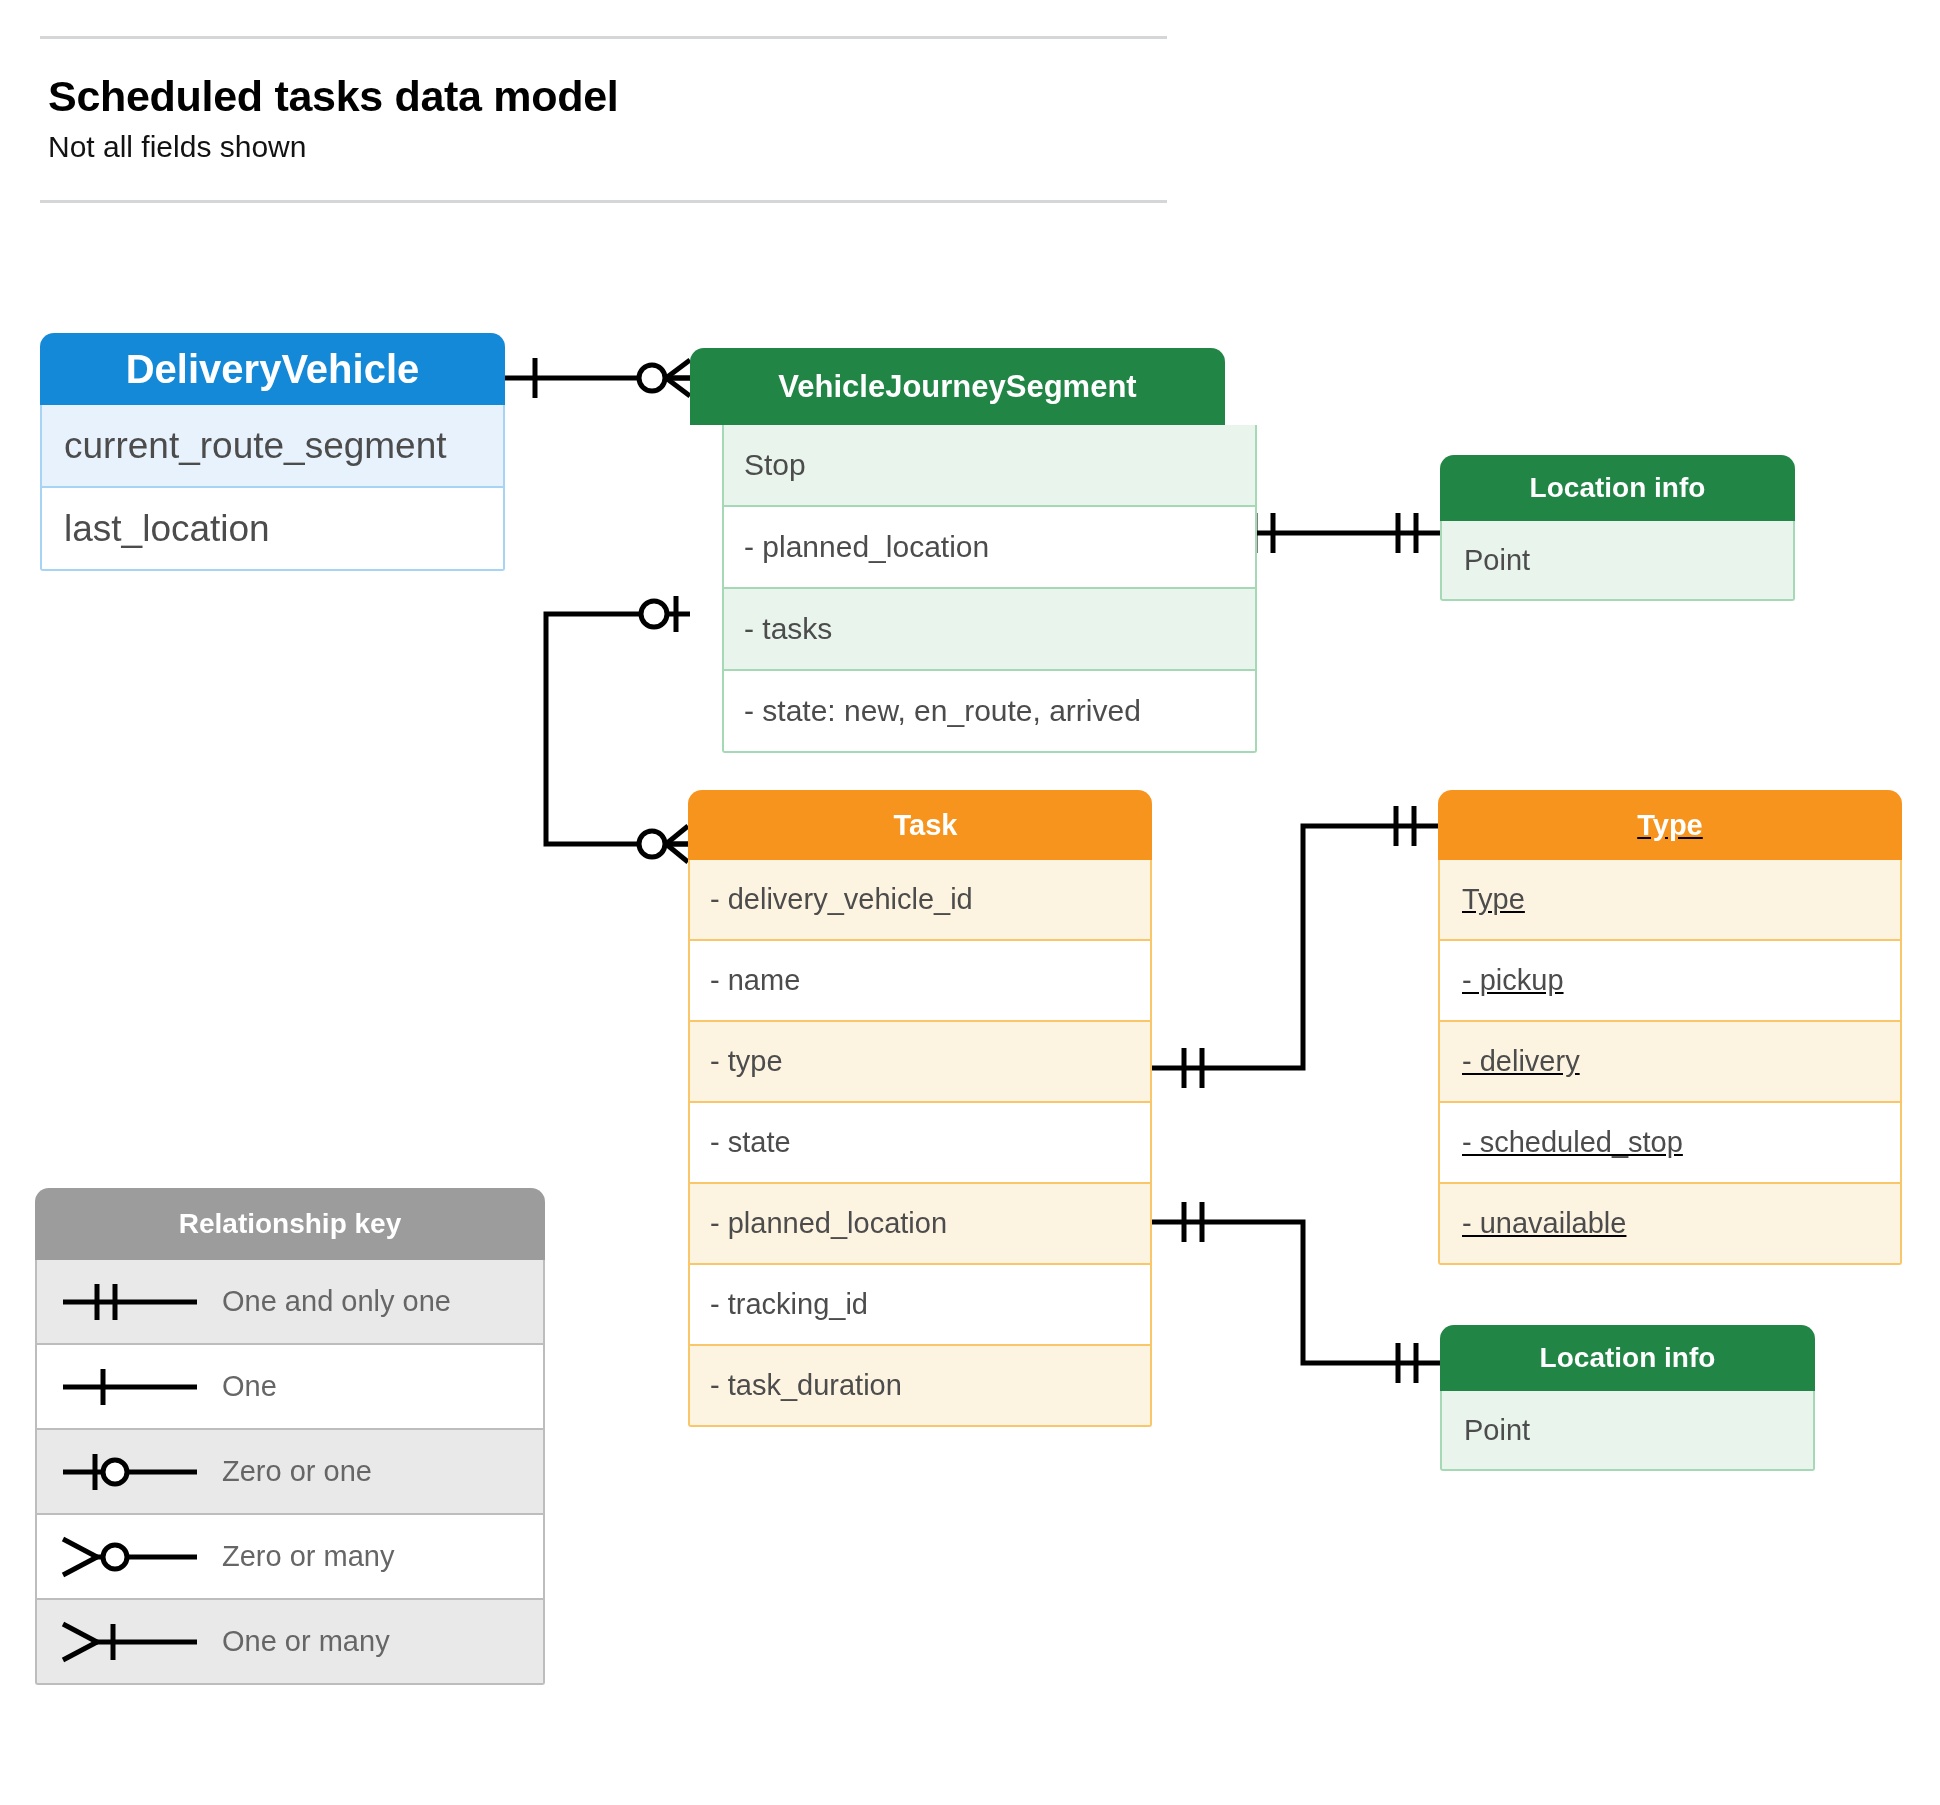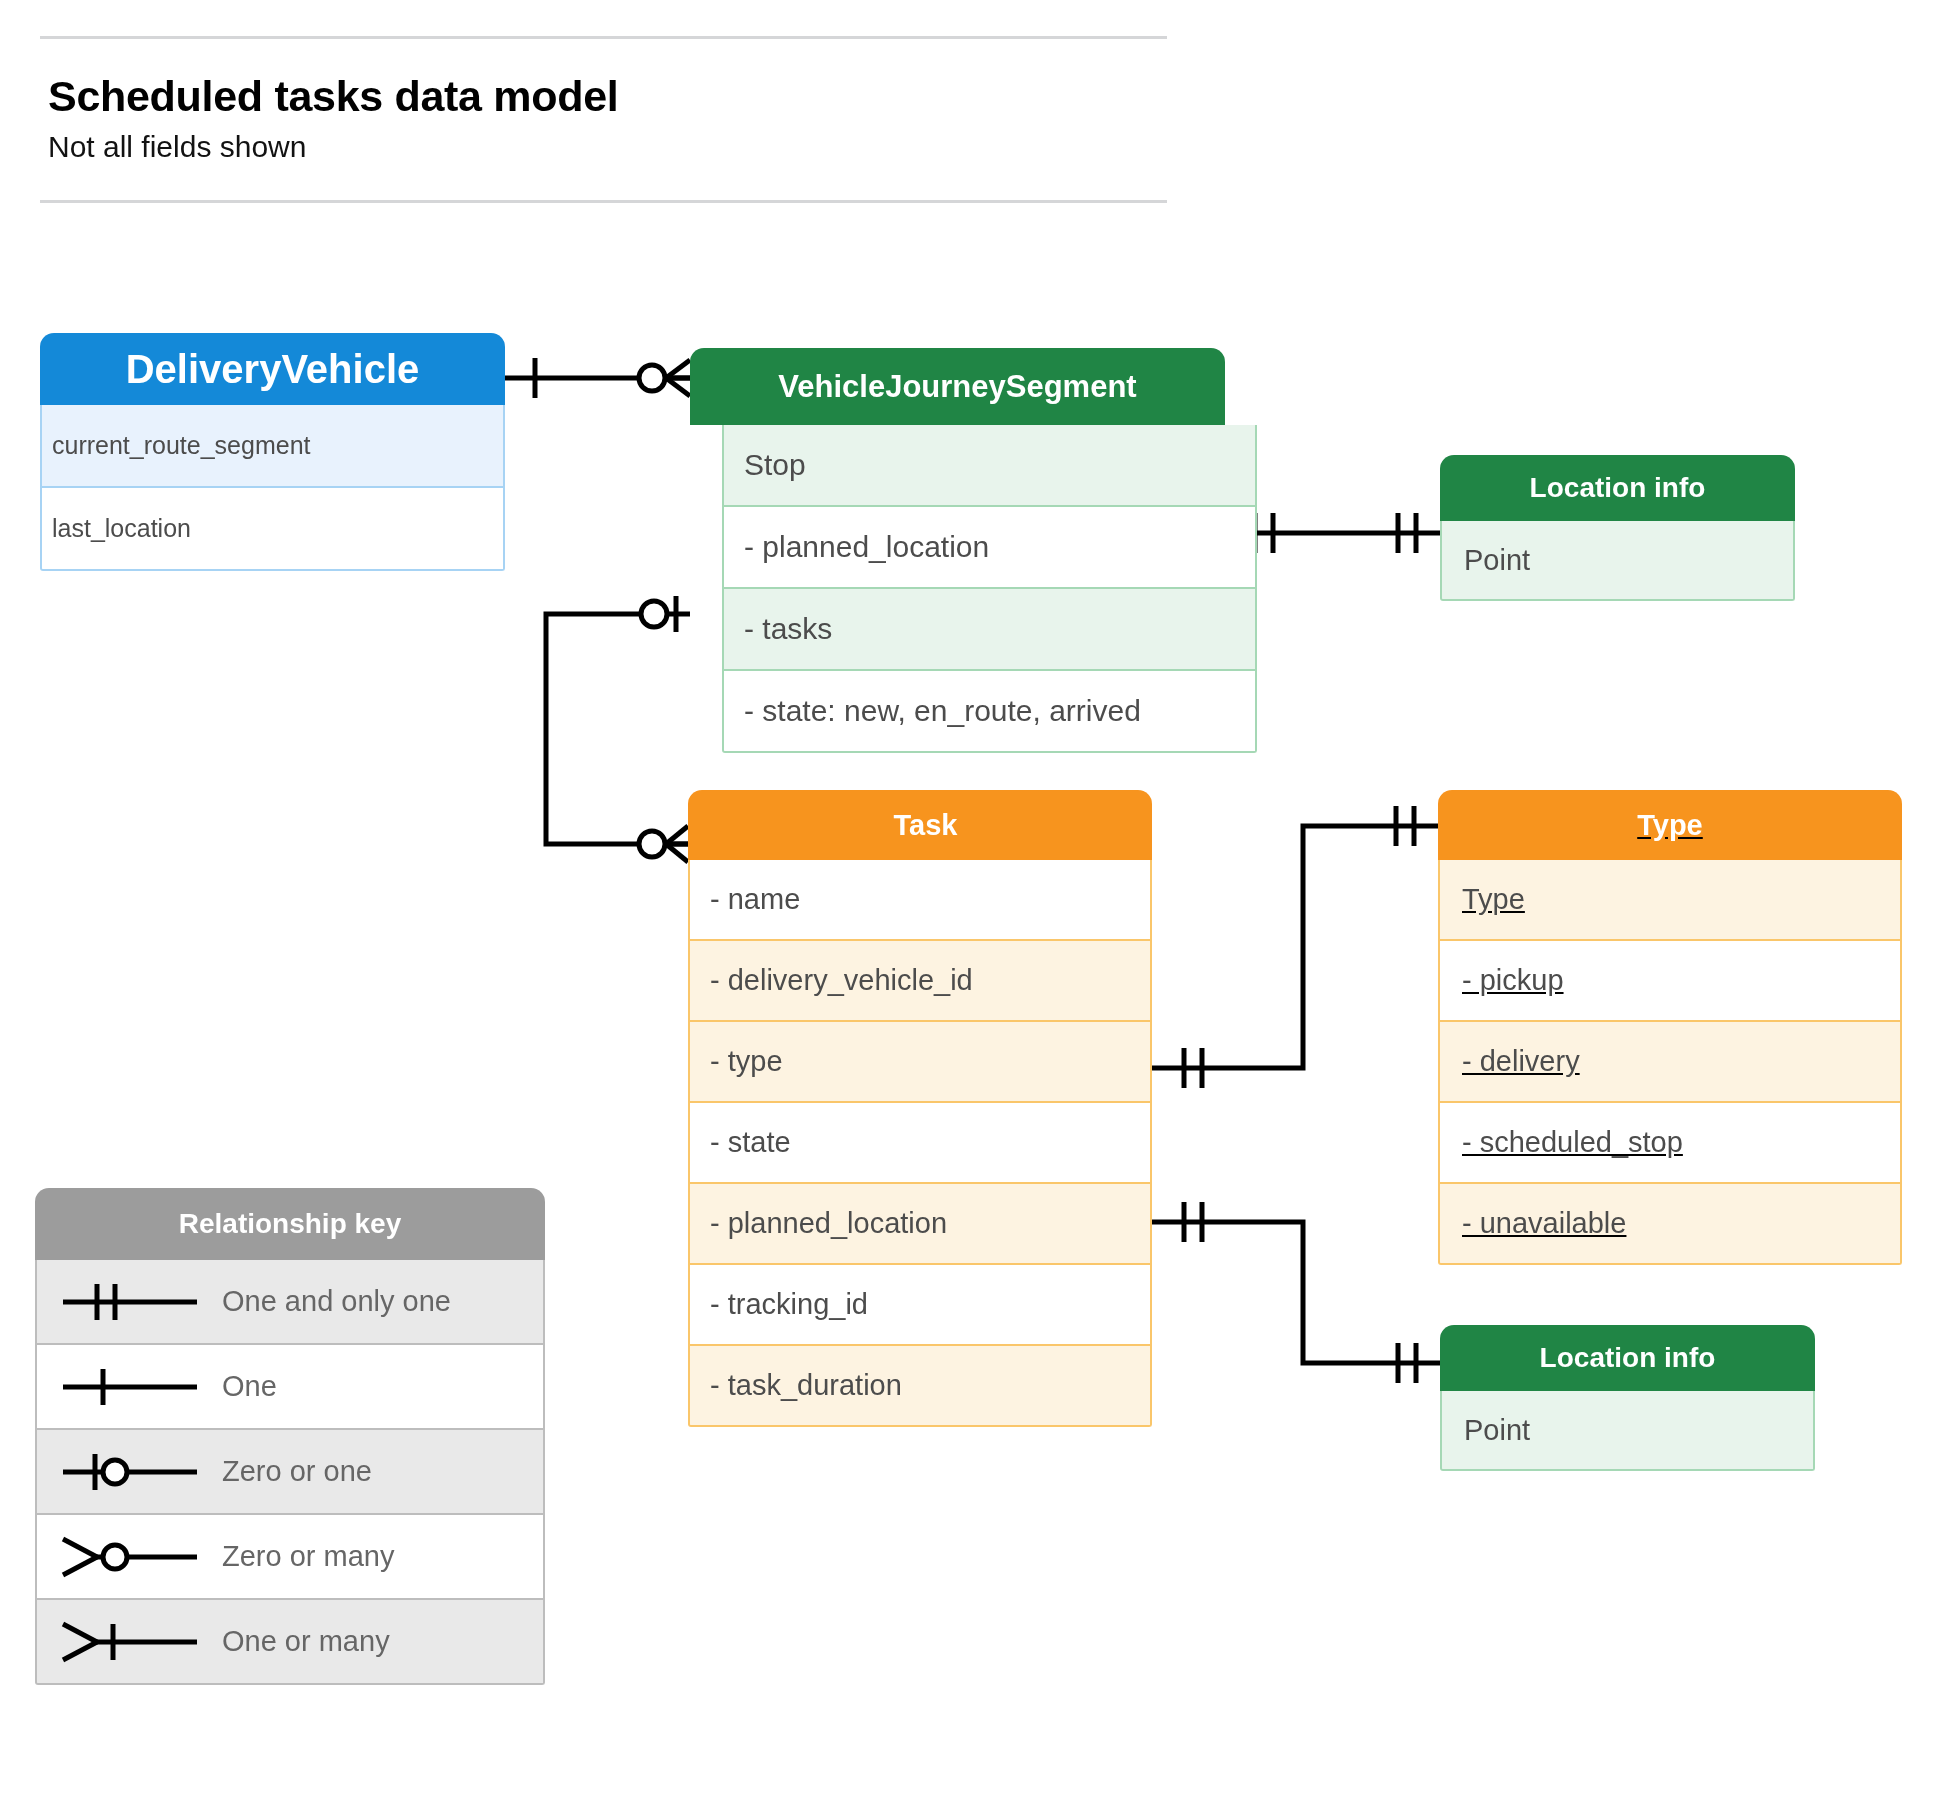--- a/index.html
+++ b/index.html
@@ -82,22 +82,22 @@
   }
   .entity .row:last-child {
     border-radius: 0 0 3px 3px;
   }
 
   
   .theme-blue .hdr { background: #1489d8; font-size: 40px; }
   .theme-blue .row {
     border-color: #a7d3f4;
     border-width: 2px;
-    font-size: 25px;
-    padding-left: 10px;
+    font-size: 37px;
+    padding-left: 22px;
   }
   .theme-blue .row.alt { background: #e8f2fd; }
   .theme-blue .row.plain { background: #ffffff; }
 
   
   .theme-green .hdr { background: #208545; }
   .theme-green .row {
     border-color: #a5d8b5;
     border-width: 2px;
   }
@@ -249,22 +249,22 @@
     <div class="row plain">- state: new, en_route, arrived</div>
   </div>
 
   <div class="entity theme-green" id="ent-location-top">
     <div class="hdr">Location info</div>
     <div class="row alt">Point</div>
   </div>
 
   <div class="entity theme-orange" id="ent-task">
     <div class="hdr">Task</div>
+    <div class="row alt">- delivery_vehicle_id</div>
     <div class="row plain">- name</div>
-    <div class="row alt">- delivery_vehicle_id</div>
     <div class="row alt">- type</div>
     <div class="row plain">- state</div>
     <div class="row alt">- planned_location</div>
     <div class="row plain">- tracking_id</div>
     <div class="row alt">- task_duration</div>
   </div>
 
   <div class="entity theme-orange" id="ent-type">
     <div class="hdr">Type</div>
     <div class="row alt">Type</div>

